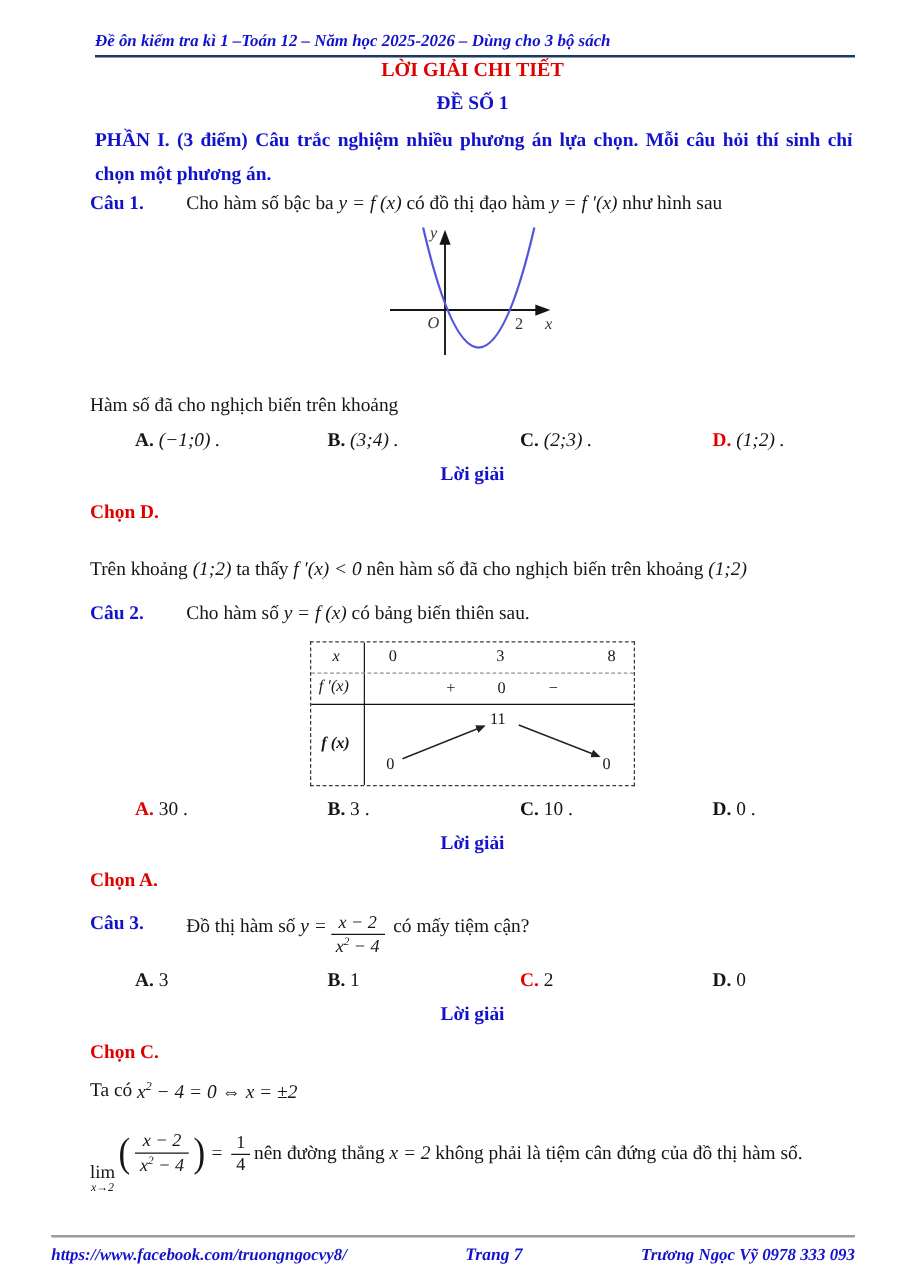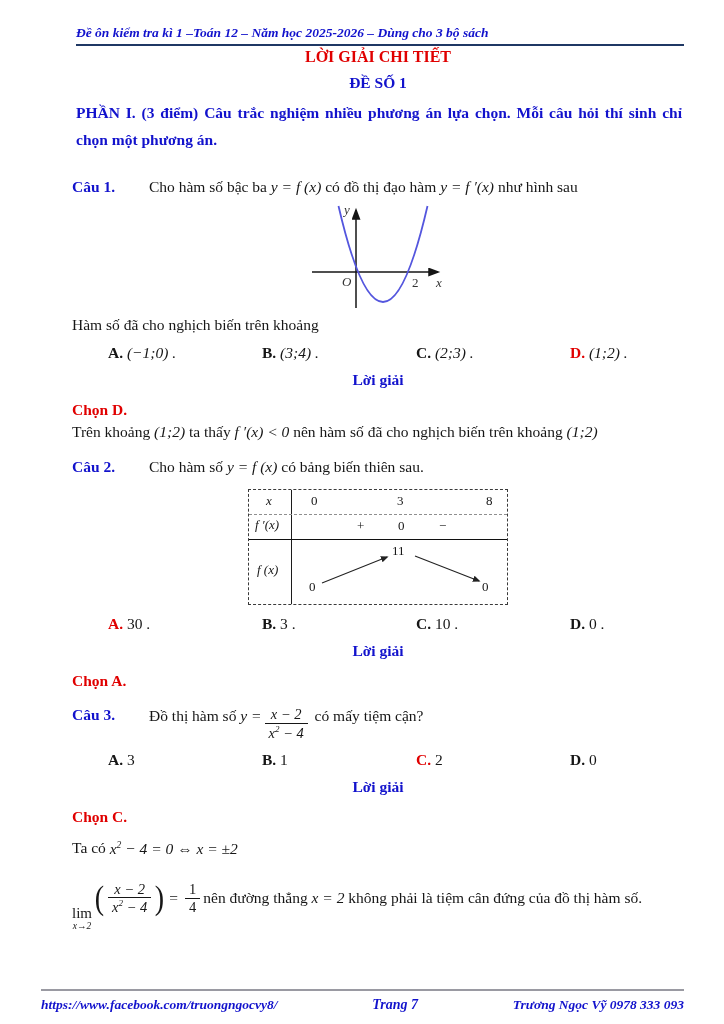--- a/index.html
+++ b/index.html
@@ -23,26 +23,26 @@
     font-style:italic;font-weight:bold;color:var(--blue);font-size:13.5px;white-space:nowrap;
   }
   
   .main-title{text-align:center;color:var(--red);font-weight:bold;font-size:16px;margin-top:2px;}
   .exam-no{text-align:center;color:var(--blue);font-weight:bold;font-size:15.5px;margin-top:8px;}
   .part-heading{
     margin:8px 58px 0 60px;color:var(--blue);font-weight:bold;text-align:justify;line-height:1.72;
   }
   
   .content{padding:0 56px;}
-  .q-row{display:flex;margin-top:25px;align-items:center;}
+  .q-row{display:flex;margin-top:1px;align-items:center;}
   .q-label{color:var(--blue);font-weight:bold;flex:0 0 77px;align-self:flex-start;}
   .q-text{flex:1;}
   .m{font-style:italic;}
   sub,sup{font-size:62%;}
-  .para{margin-top:4px;}
+  .para{margin-top:28px;}
   
   .options{display:flex;margin:10px 0 0 36px;}
   .options .opt{width:154px;flex:0 0 154px;}
   .options .opt:last-child{flex:0 0 auto;}
   .opt-label{font-weight:bold;}
   .opt.correct .opt-label{color:var(--red);}
   .loi-giai{text-align:center;color:var(--blue);font-weight:bold;margin-top:9px;}
   .chon{color:var(--red);font-weight:bold;margin-top:12px;}
   
   .graph-wrap{width:170px;margin:4px auto 0;}
@@ -133,21 +133,21 @@
       <span class="q-label">Câu 2.</span>
       <span class="q-text">Cho hàm số <span class="m">y = f (x)</span> có bảng biến thiên sau.</span>
     </div>
 
     <div class="bbt">
       <div class="vline"></div>
       <div class="hline1"></div>
       <div class="hline2"></div>
       <span class="cell lab" style="left:17px;top:3px;">x</span>
       <span class="cell lab" style="left:6px;top:27px;">f ′(x)</span>
-      <span class="cell lab" style="left:8px;top:72px;">f (x)</span>
+      <span class="cell lab" style="left:8px;top:72px;font-weight:bold;">f (x)</span>
 
       <span class="cell" style="left:62px;top:3px;">0</span>
       <span class="cell" style="left:148px;top:3px;">3</span>
       <span class="cell" style="left:237px;top:3px;">8</span>
 
       <span class="cell" style="left:108px;top:28px;">+</span>
       <span class="cell" style="left:149px;top:28px;">0</span>
       <span class="cell" style="left:190px;top:28px;">−</span>
 
       <span class="cell" style="left:60px;top:89px;">0</span>

